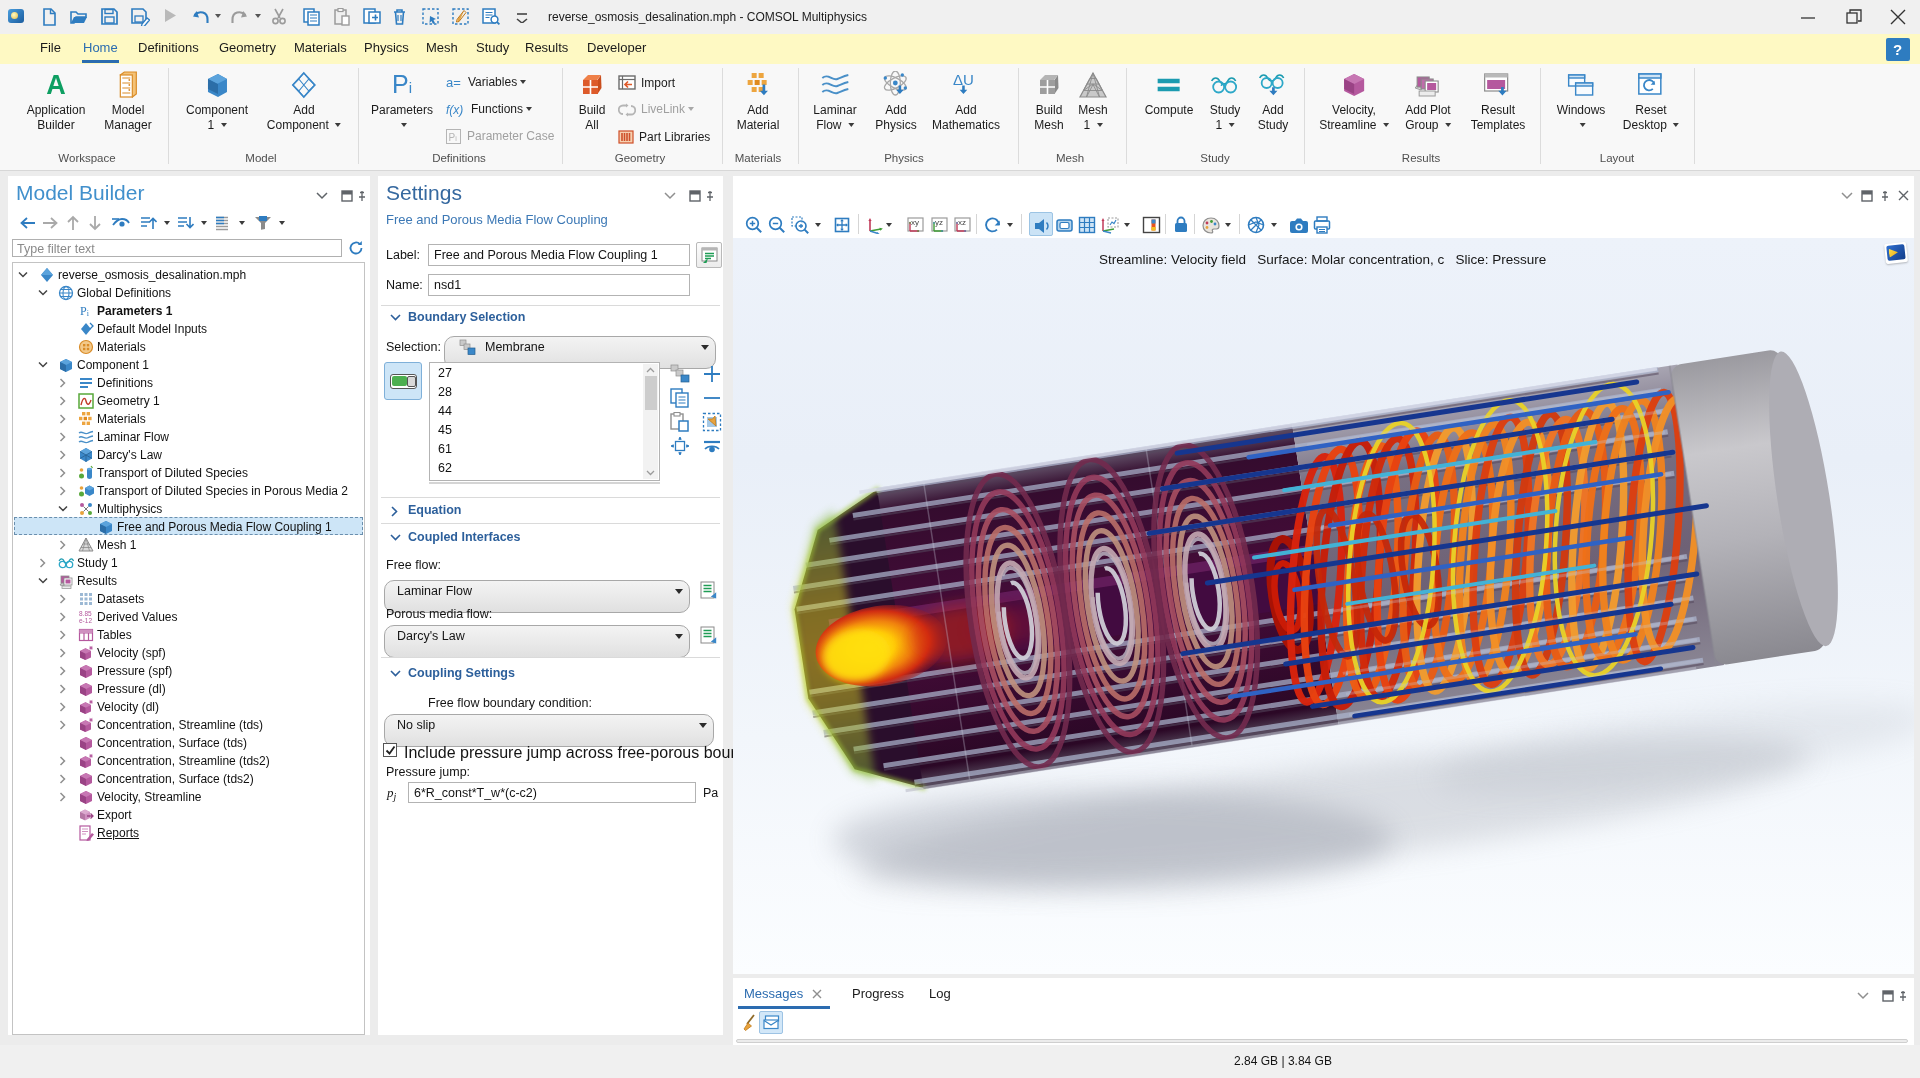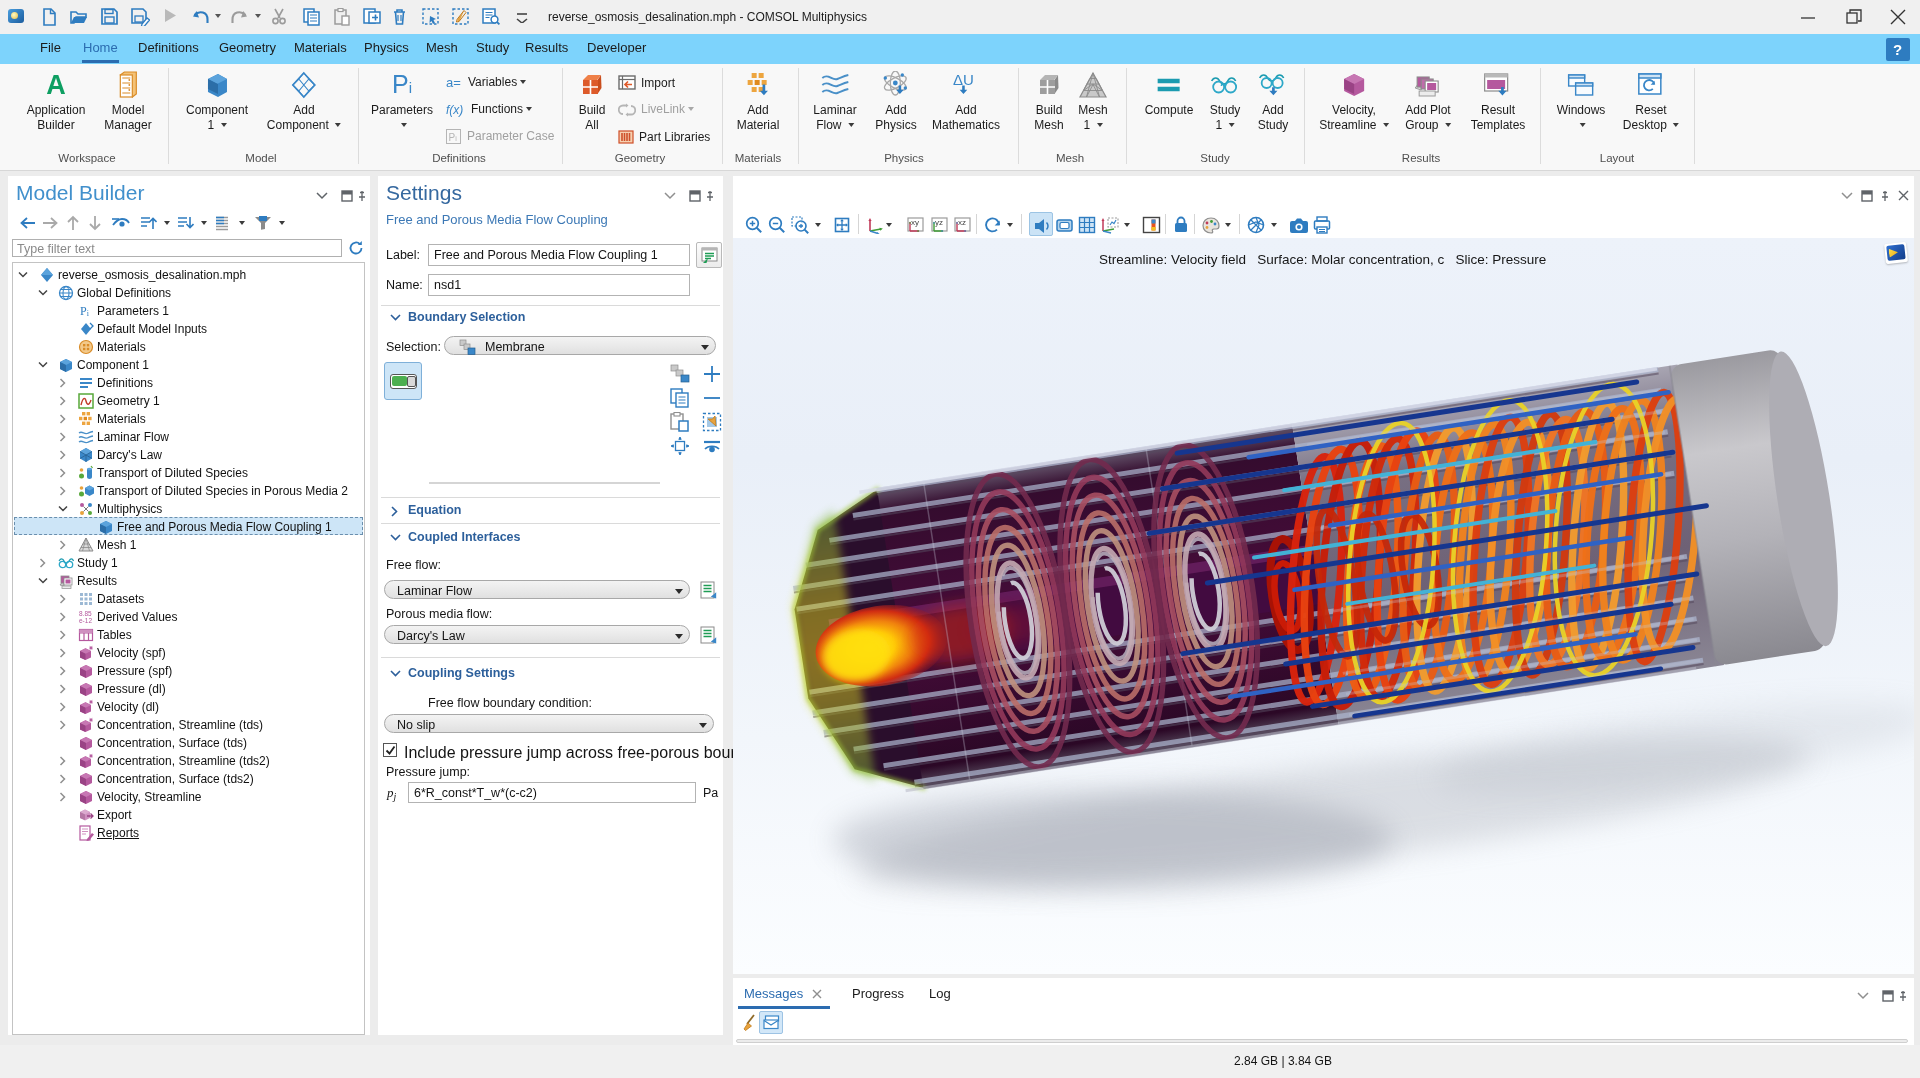--- a/index.html
+++ b/index.html
@@ -4,21 +4,21 @@
 <style>
 * { margin:0; padding:0; box-sizing:border-box; }
 html,body { width:1920px; height:1078px; overflow:hidden; font-family:"Liberation Sans", sans-serif; }
 body { position:relative; background:#ececec; }
 svg { display:block; }
 
 #titlebar { position:absolute; left:0; top:0; width:1920px; height:34px; background:#f0f0f0; }
 #titlebar .title { position:absolute; left:548px; top:10px; font-size:12px; color:#1b1b1b; }
 .ticon { position:absolute; top:8px; }
 
-#menubar { position:absolute; left:0; top:34px; width:1920px; height:30px; background:#7dd3fc; }
+#menubar { position:absolute; left:0; top:34px; width:1920px; height:30px; background:#fef9c3; }
 .menu-item { position:absolute; top:6px; font-size:13px; color:#1b1b1b; }
 .menu-item.active { color:#2b6cb0; }
 #home-underline { position:absolute; top:26px; height:3px; background:#2b6cb0; }
 
 #ribbon { position:absolute; left:0; top:64px; width:1920px; height:107px; background:#f8f8f8; border-bottom:1px solid #d7d7d7; }
 .rgroup-label { position:absolute; top:88px; font-size:11.5px; color:#4f4f4f; transform:translateX(-50%); white-space:nowrap; }
 .rsep { position:absolute; top:4px; height:96px; width:1px; background:#dcdcdc; }
 .rbtn { position:absolute; top:7px; text-align:center; transform:translateX(-50%); white-space:nowrap; }
 .rbtn .ric { display:block; margin:0 auto 4px auto; width:30px; height:28px; position:relative; }
 .rbtn .rlab { font-size:12px; color:#1b1b1b; line-height:14.5px; }
@@ -33,21 +33,21 @@
 .wicons { position:absolute; }
 
 #treebox { position:absolute; left:4px; top:86px; width:353px; height:773px; border:1px solid #c3c3c3; background:#fff; overflow:hidden; }
 .trow { position:absolute; height:18px; font-size:12px; color:#111; white-space:nowrap; }
 .trow .txt { position:absolute; top:2px; }
 .texp { position:absolute; }
 .tico { position:absolute; width:16px; height:16px; }
 
 .flabel { position:absolute; font-size:12.5px; color:#141414; white-space:nowrap; }
 .finput { position:absolute; border:1px solid #b3b3b3; background:#fff; font-size:12.5px; color:#141414; padding:0 5px; line-height:20px; white-space:nowrap; overflow:hidden; }
-.fcombo { position:absolute; height:19px; border:1px solid #a8a8a8; background:linear-gradient(180deg,#f3f3f3,#e9e9e9 55%,#e0e0e0); border-radius:10px; font-size:12.5px; color:#141414; white-space:nowrap; }
+.fcombo { position:absolute; height:33px; border:1px solid #a8a8a8; background:linear-gradient(180deg,#f3f3f3,#e9e9e9 55%,#e0e0e0); border-radius:10px; font-size:12.5px; color:#141414; white-space:nowrap; }
 .fcombo .ct { position:absolute; top:3px; }
 .fcombo .arr { position:absolute; right:6px; top:8px; width:0; height:0; border-left:4.5px solid transparent; border-right:4.5px solid transparent; border-top:5px solid #2b2b2b; }
 .shead { position:absolute; font-size:12.5px; color:#2c5f9b; font-weight:bold; white-space:nowrap; }
 .hr { position:absolute; height:1px; background:#dadada; }
 
 #gcanvas { position:absolute; left:0; top:62px; width:1181px; height:736px; background:linear-gradient(180deg,#edf2fa 0%,#e9eff8 30%,#f2f6fb 68%,#fbfdff 100%); overflow:hidden; }
 #gcaption { position:absolute; left:366px; top:14px; font-size:13.5px; color:#161616; white-space:nowrap; }
 
 #messages { position:absolute; left:733px; top:978px; width:1181px; height:67px; background:#fff; }
 .mtab { position:absolute; top:8px; font-size:13px; color:#1b1b1b; }
@@ -497,21 +497,21 @@
           </svg>
         </span>
 <span class="txt" style="left:64px;">Global Definitions</span>
 </div>
 <div class="trow" style="left:0;top:39px;width:351px;">
 <span class="tico" style="left:65px;top:1px;">
           <svg width="16" height="16" viewBox="0 0 16 16">
             <text x="2" y="12" font-size="12" fill="#2e7cc0" font-family="Liberation Serif">P<tspan font-size="8" dy="1">i</tspan></text>
           </svg>
         </span>
-<span class="txt" style="left:84px;">Parameters 1</span>
+<span class="txt" style="left:84px;font-weight:bold;">Parameters 1</span>
 </div>
 <div class="trow" style="left:0;top:57px;width:351px;">
 <span class="tico" style="left:65px;top:1px;">
           <svg width="16" height="16" viewBox="0 0 16 16">
             <path d="M8 2l5 6-5 6-5-6z" fill="#3a87c8"></path>
             <path d="M12 2l3 3-3 3" fill="none" stroke="#2e7cc0" stroke-width="1.3"></path>
           </svg>
         </span>
 <span class="txt" style="left:84px;">Default Model Inputs</span>
 </div>
@@ -928,20 +928,37 @@
       </svg>
       <span class="ct" style="left:40px;">Membrane</span>
       <span class="arr"></span>
     </div>
 <div style="position:absolute;left:6px;top:186px;width:38px;height:38px;background:#cde5f7;border:1px solid #7fb0d9;border-radius:3px;">
       <div style="position:absolute;left:5px;top:11px;width:27px;height:15px;border:1.5px solid #555;border-radius:3px;background:#fff;">
         <div style="position:absolute;left:1px;top:1px;width:15px;height:10px;background:#4caf50;border-radius:2px;"></div>
         <div style="position:absolute;right:0.5px;top:0.5px;width:9px;height:11px;background:#d9d9d9;border:1px solid #555;border-radius:2px;"></div>
       </div>
     </div>
+<div style="position:absolute;left:51px;top:186px;width:231px;height:119px;border:1px solid #b3b3b3;background:#fff;">
+<div style="position:absolute;left:8px;top:3px;font-size:12.5px;color:#111;">27</div>
+<div style="position:absolute;left:8px;top:22px;font-size:12.5px;color:#111;">28</div>
+<div style="position:absolute;left:8px;top:41px;font-size:12.5px;color:#111;">44</div>
+<div style="position:absolute;left:8px;top:60px;font-size:12.5px;color:#111;">45</div>
+<div style="position:absolute;left:8px;top:79px;font-size:12.5px;color:#111;">61</div>
+<div style="position:absolute;left:8px;top:98px;font-size:12.5px;color:#111;">62</div>
+<div style="position:absolute;right:1px;top:1px;width:15px;height:115px;background:#f2f2f2;">
+        <svg style="position:absolute;left:3px;top:3px;" width="9" height="6" viewBox="0 0 9 6">
+          <path d="M1 5l3.5-3.5L8 5" fill="none" stroke="#9b9b9b" stroke-width="1.3"></path>
+        </svg>
+        <div style="position:absolute;left:1.5px;top:12px;width:12px;height:34px;background:#cdcdcd;"></div>
+        <svg style="position:absolute;left:3px;bottom:3px;" width="9" height="6" viewBox="0 0 9 6">
+          <path d="M1 1l3.5 3.5L8 1" fill="none" stroke="#9b9b9b" stroke-width="1.3"></path>
+        </svg>
+      </div>
+</div>
 <div style="position:absolute;left:51px;top:306px;width:231px;height:2px;background:#d5d5d5;"></div>
 <div style="position:absolute;left:292px;top:188px;width:20px;height:20px;">
       <svg width="20" height="20" viewBox="0 0 20 20">
         <g fill="#c9c9c9" stroke="#8f8f8f" stroke-width="0.7">
           <rect x="1" y="1" width="7" height="6"></rect>
           <rect x="6" y="6" width="7" height="6"></rect>
         </g>
         <rect x="11" y="11" width="8" height="7" fill="#3a87c8" stroke="#265f91" stroke-width="0.7"></rect>
       </svg>
     </div>

